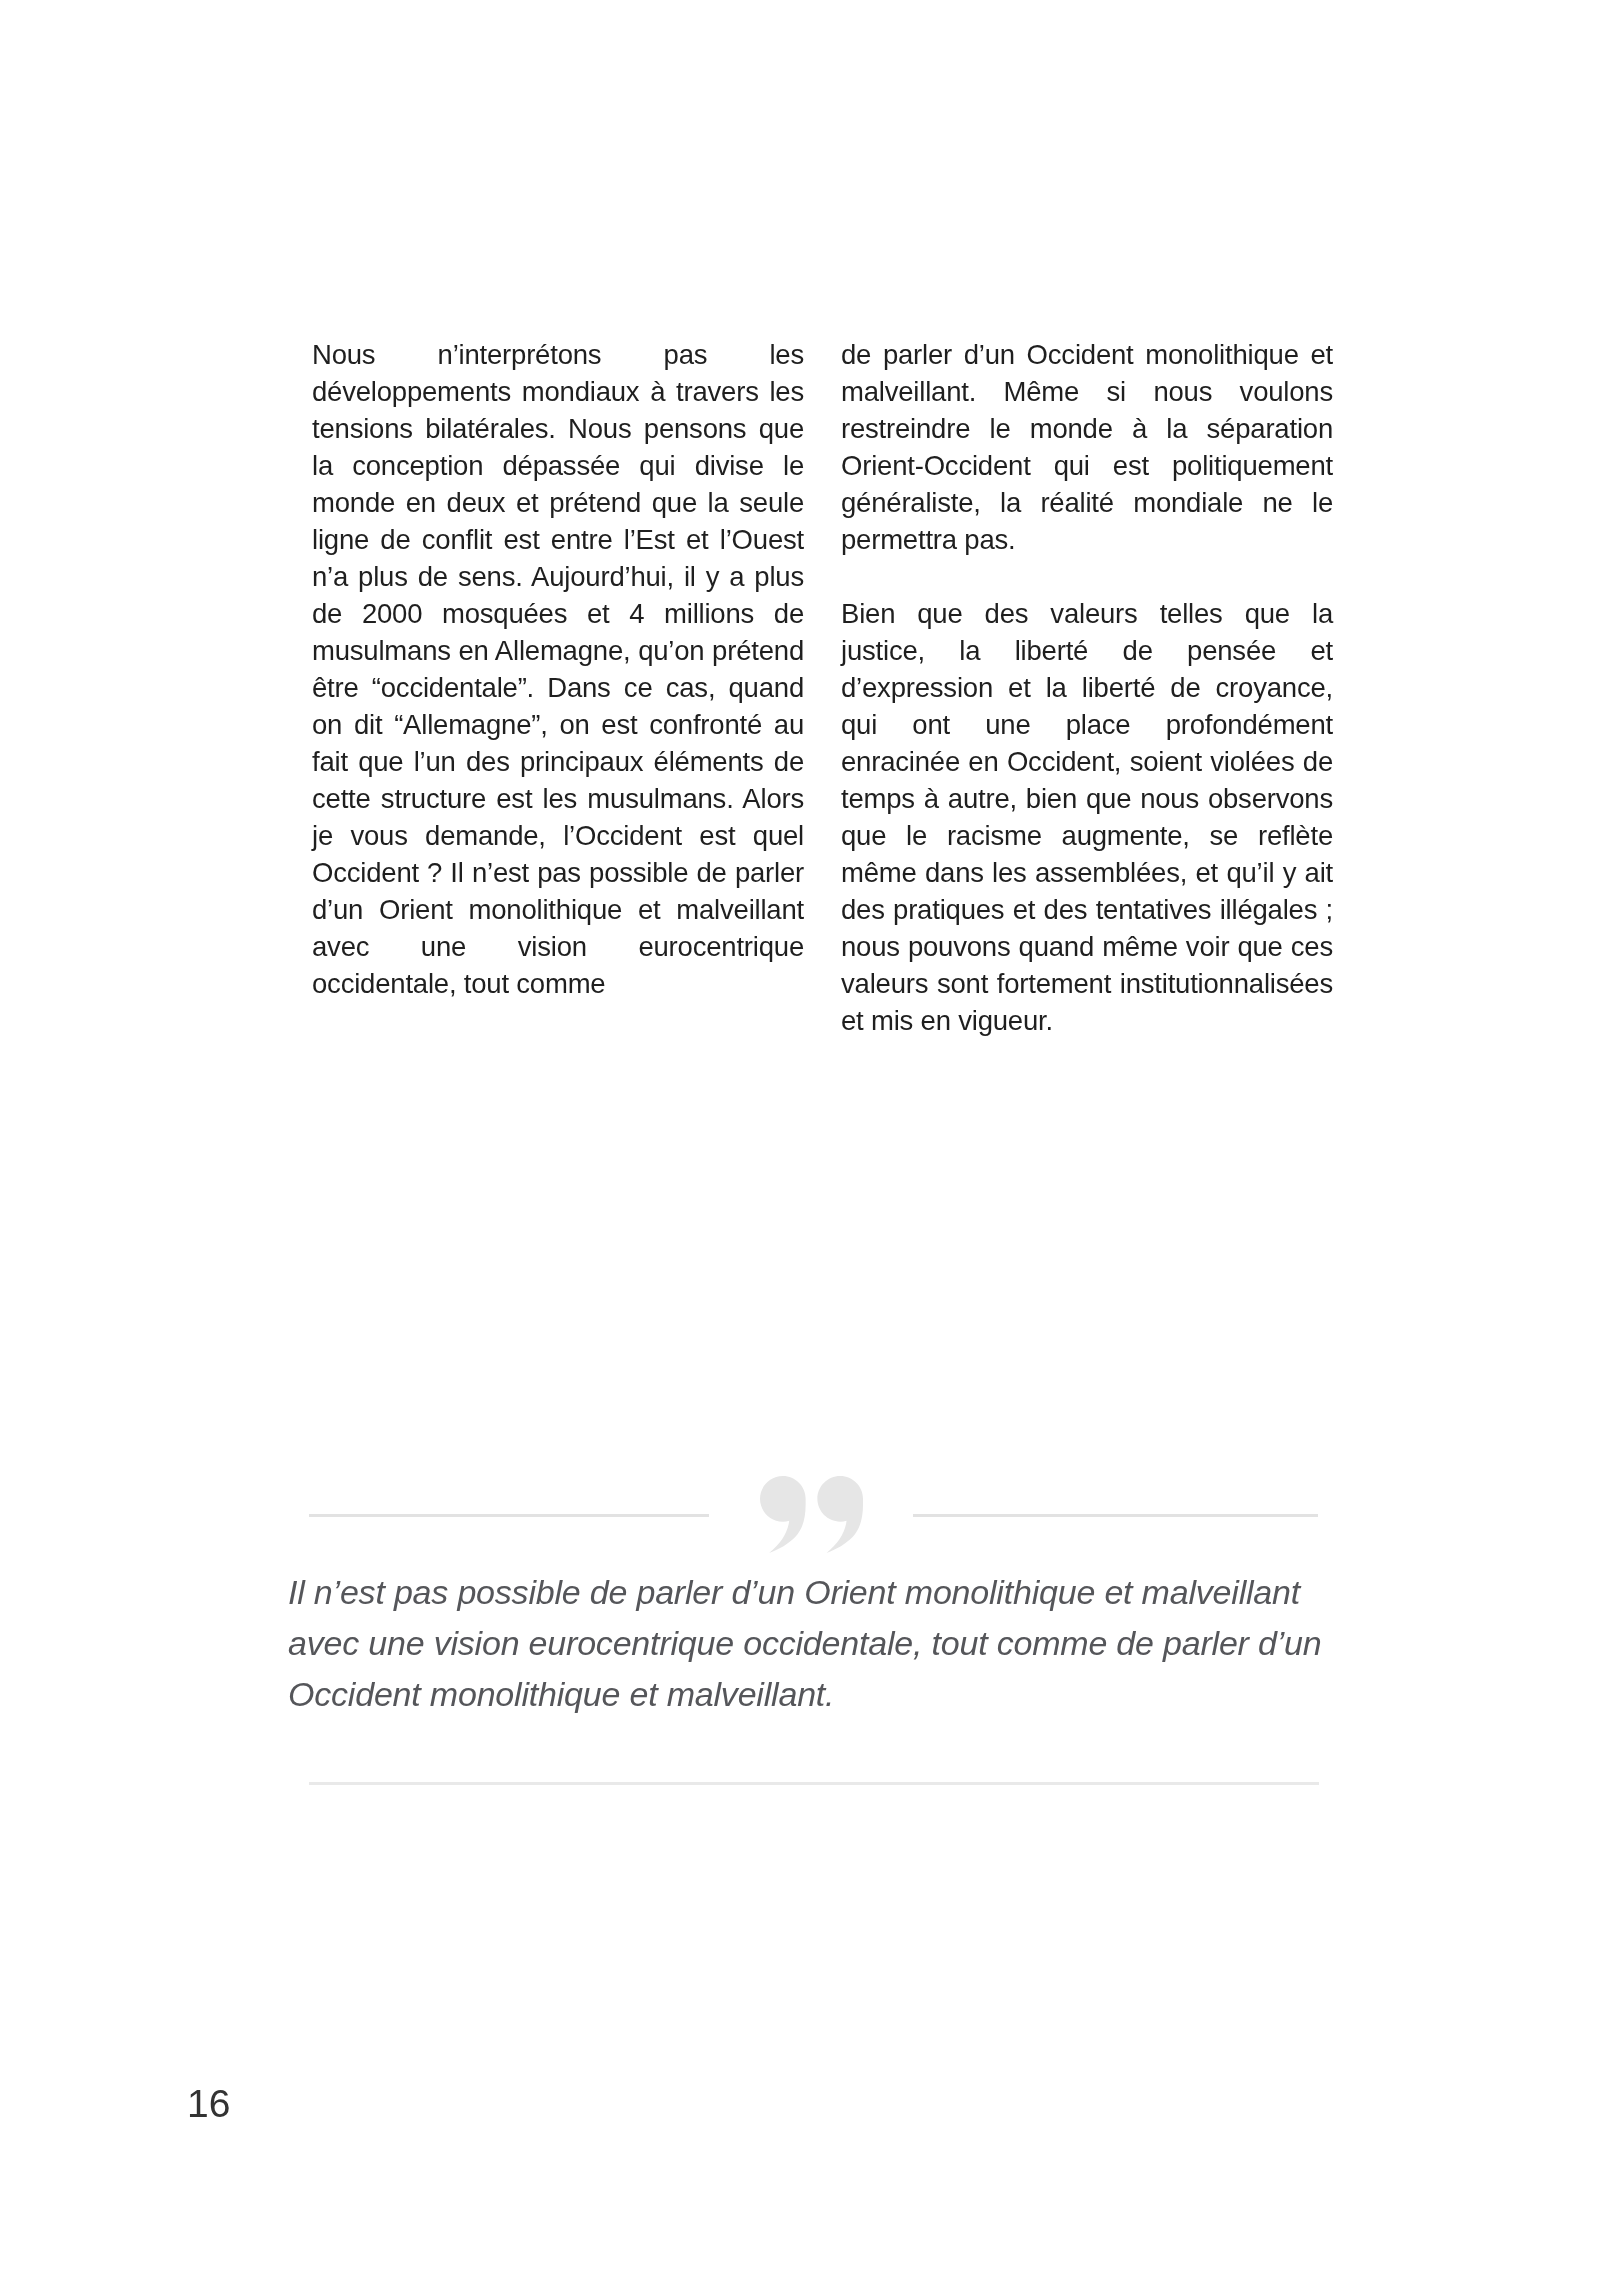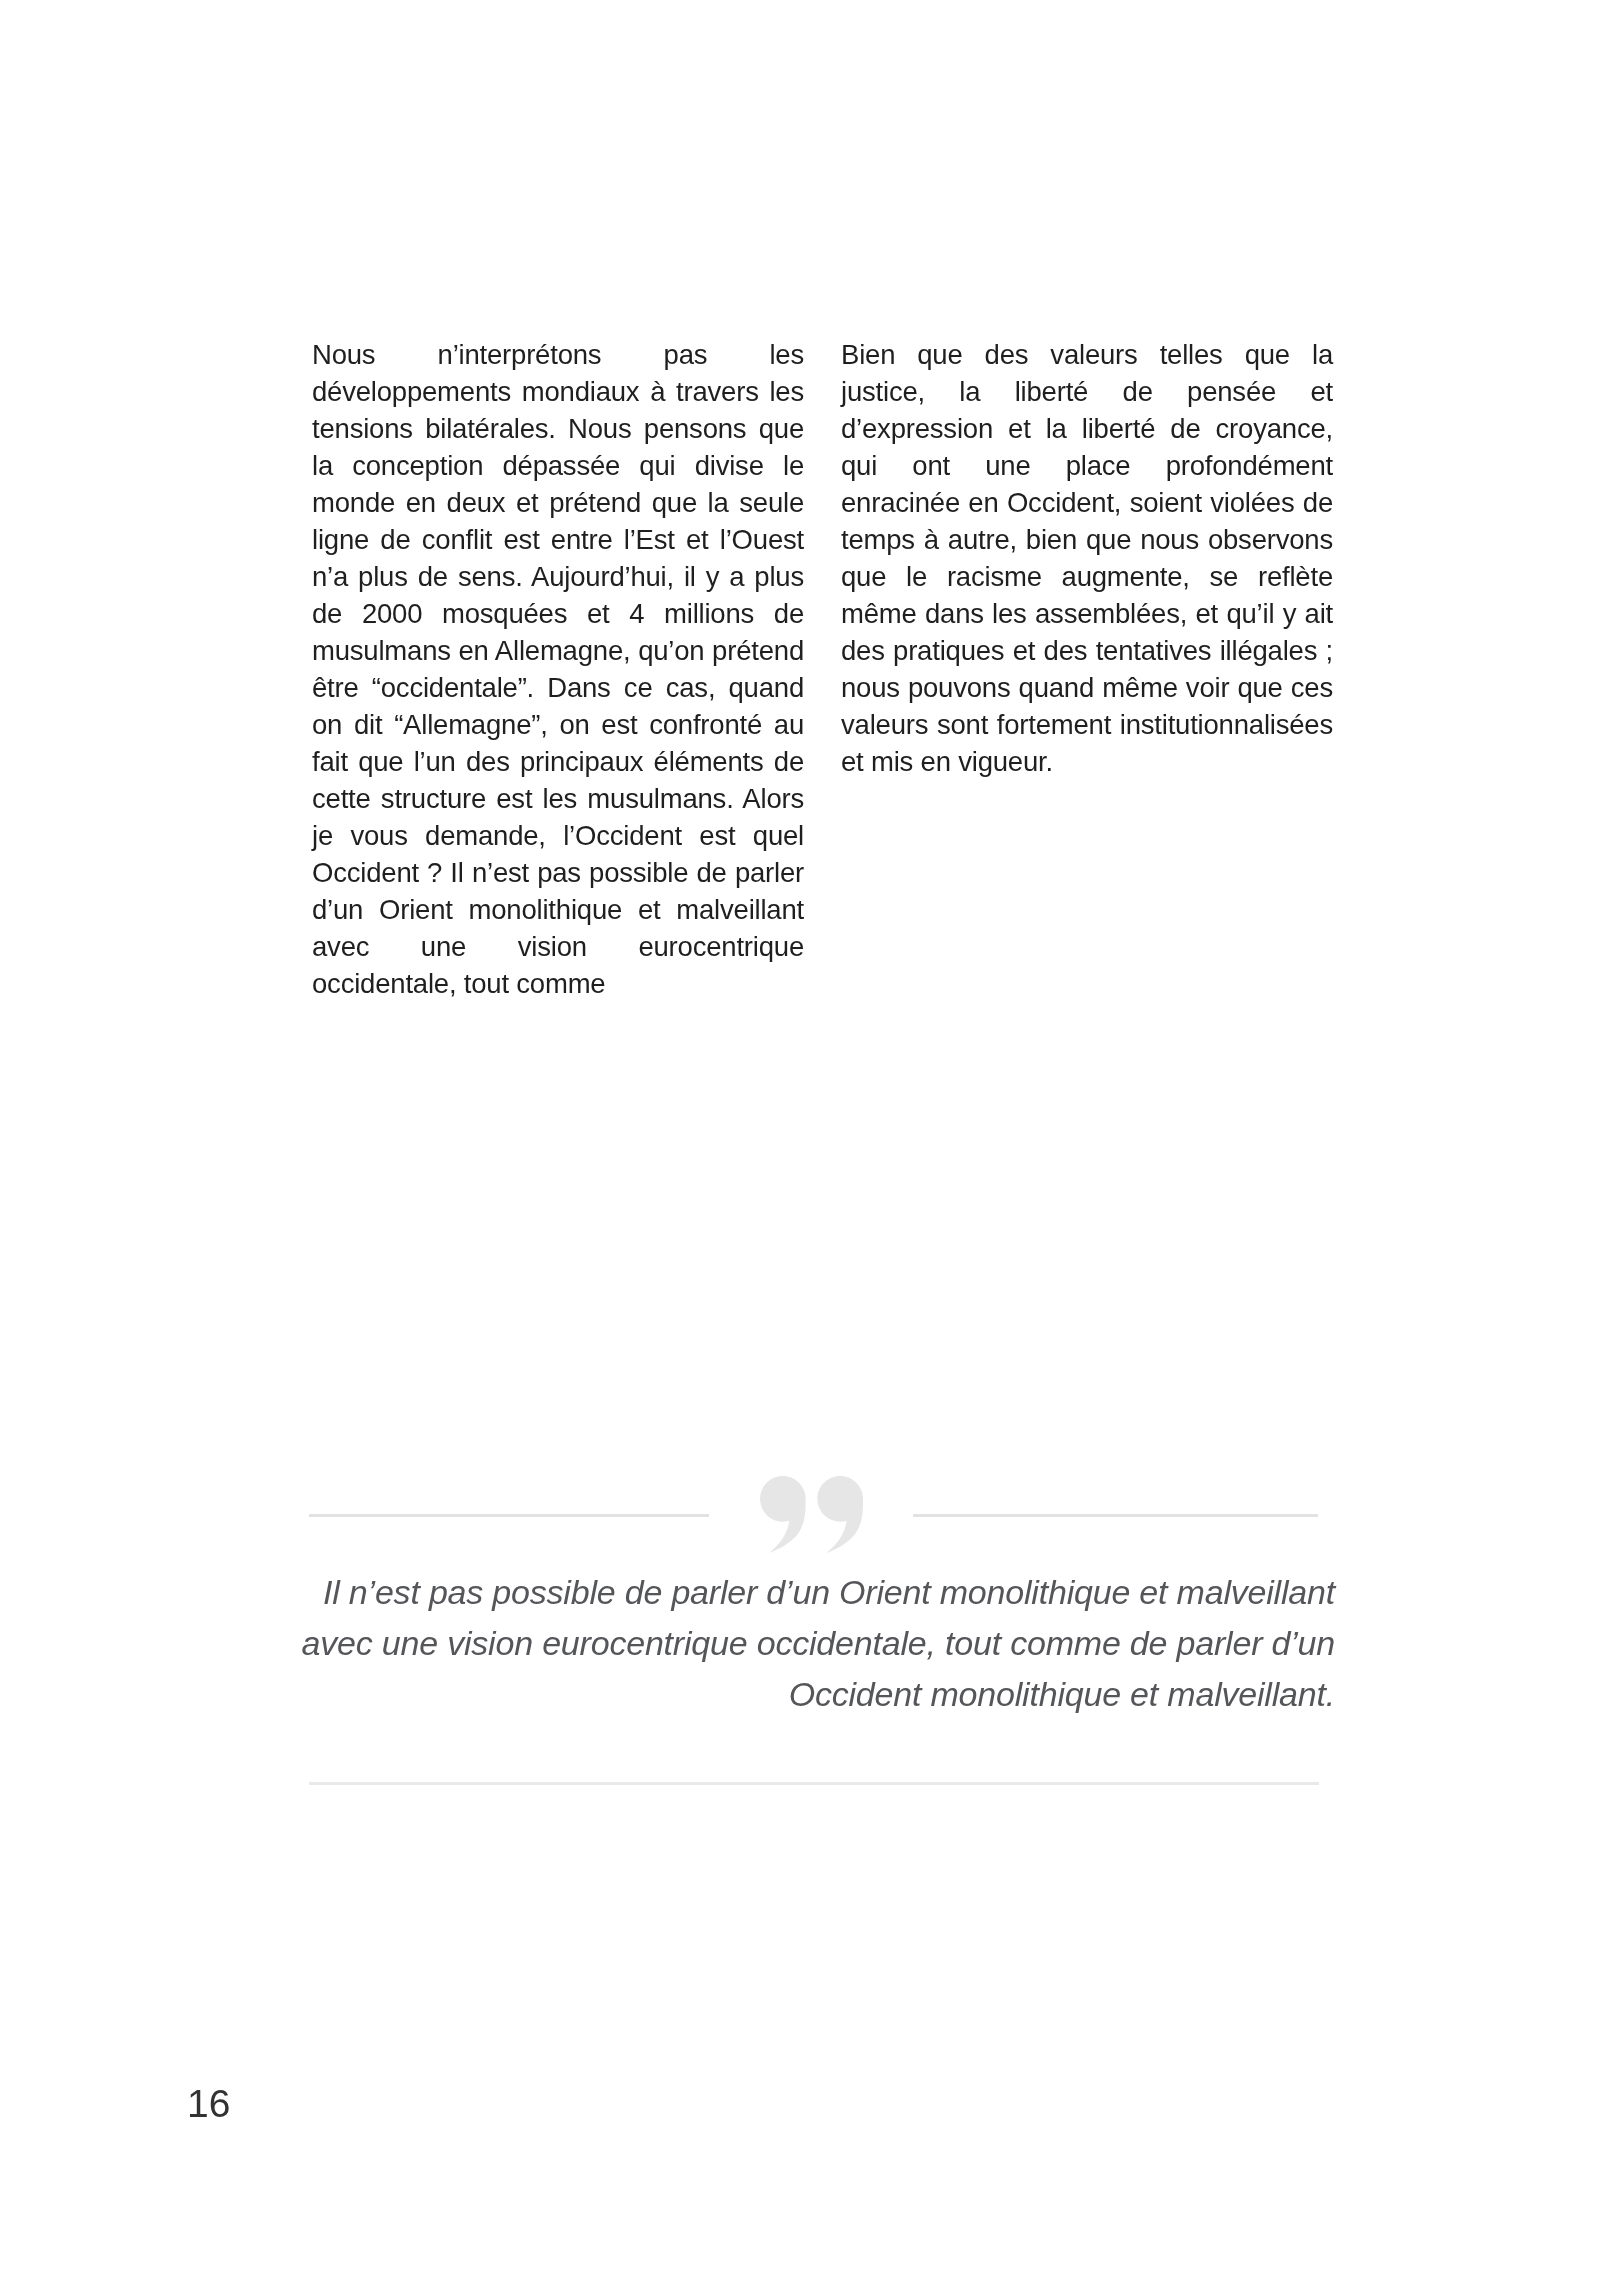--- a/index.html
+++ b/index.html
@@ -61,41 +61,42 @@
     position: absolute;
     left: 288px;
     top: 1567px;
     width: 1047px;
     margin: 0;
     font-size: 34px;
     line-height: 51px;
     font-style: italic;
     letter-spacing: -0.2px;
     color: #55565a;
-    text-align: right;
+    text-align: left;
   }
   .page-number {
     position: absolute;
     left: 187px;
     top: 2089px;
     font-size: 39px;
     line-height: 29.4px;
     color: #333333;
   }
 </style>
 </head>
 <body>
 
 <div class="page">
 
   <div class="article">
     <div class="text-column">
       <p>Nous n’interprétons pas les développements mondiaux à travers les tensions bilatérales. Nous pensons que la conception dépassée qui divise le monde en deux et prétend que la seule ligne de conflit est entre l’Est et l’Ouest n’a plus de sens. Aujourd’hui, il y a plus de 2000 mosquées et 4 millions de musulmans en Allemagne, qu’on prétend être “occidentale”. Dans ce cas, quand on dit “Allemagne”, on est confronté au fait que l’un des principaux éléments de cette structure est les musulmans. Alors je vous demande, l’Occident est quel Occident ? Il n’est pas possible de parler d’un Orient monolithique et malveillant avec une vision eurocentrique occidentale, tout comme</p>
     </div>
     <div class="text-column">
+      <p>de parler d’un Occident monolithique et malveillant. Même si nous voulons restreindre le monde à la séparation Orient-Occident qui est politiquement généraliste, la réalité mondiale ne le permettra pas.</p>
       <p>Bien que des valeurs telles que la justice, la liberté de pensée et d’expression et la liberté de croyance, qui ont une place profondément enracinée en Occident, soient violées de temps à autre, bien que nous observons que le racisme augmente, se reflète même dans les assemblées, et qu’il y ait des pratiques et des tentatives illégales ; nous pouvons quand même voir que ces valeurs sont fortement institutionnalisées et mis en vigueur.</p>
     </div>
   </div>
 
   <div class="rule rule-left"></div>
 
   <div class="quote-mark">
     <svg viewBox="0 0 158 118" xmlns="http://www.w3.org/2000/svg" aria-hidden="true">
       <path d="M35 0 C15.7 0 0 15.7 0 35 C0 54.3 15.7 70 35 70 C38.4 70 41.7 69.5 44.8 68.6 C42.6 86.5 33 102.5 14 118 C30 112 43.6 104 54 93.4 C64.6 82.6 70 66 70 44 L70 35 C70 15.7 54.3 0 35 0 Z"></path>
       <path d="M123 0 C103.7 0 88 15.7 88 35 C88 54.3 103.7 70 123 70 C126.4 70 129.7 69.5 132.8 68.6 C130.6 86.5 121 102.5 102 118 C118 112 131.6 104 142 93.4 C152.6 82.6 158 66 158 44 L158 35 C158 15.7 142.3 0 123 0 Z"></path>

